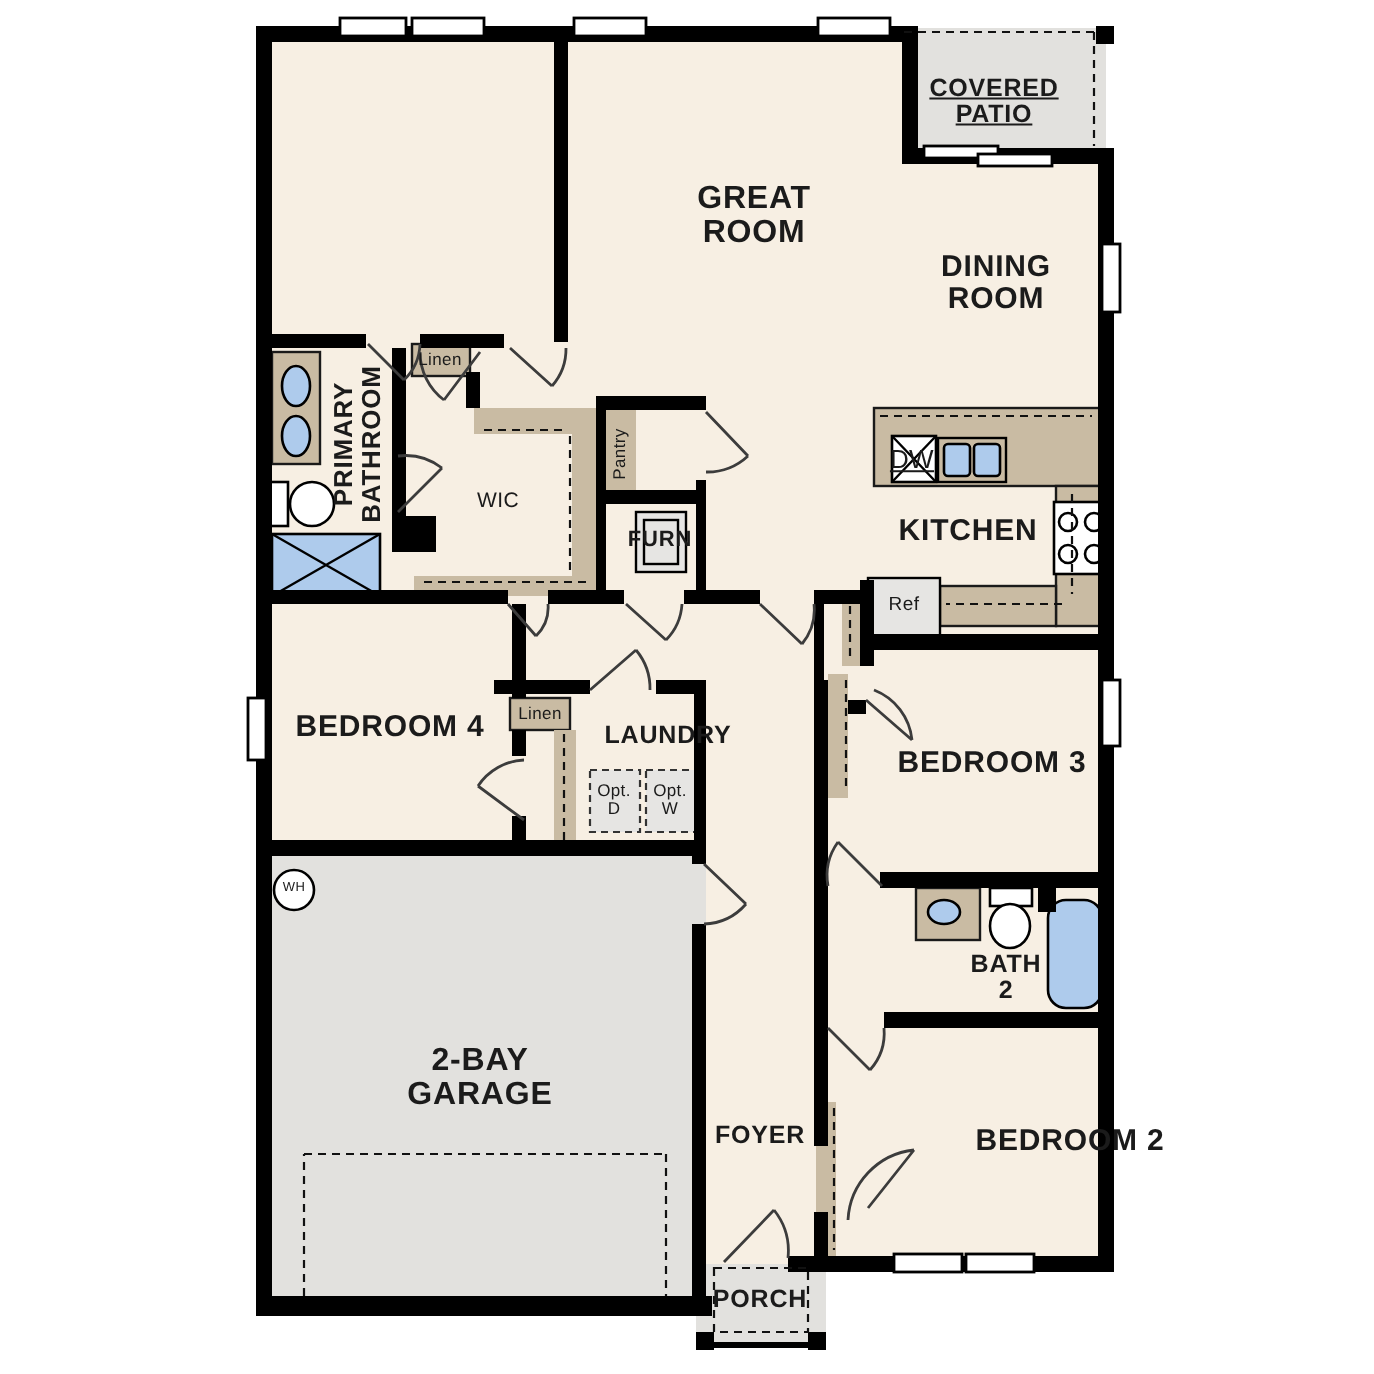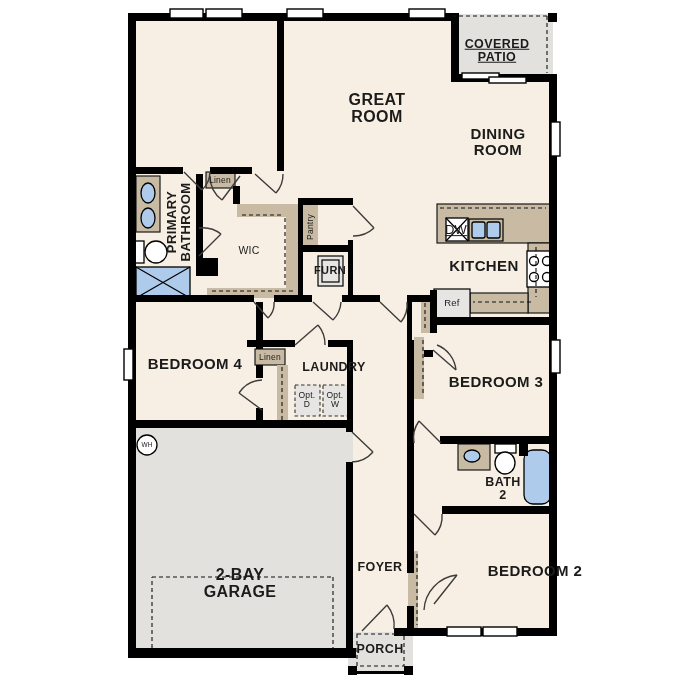--- a/index.html
+++ b/index.html
@@ -204,18 +204,18 @@
   <div class="lbl normal" style="left:270px;top:357px;font-size:8.5px;">Linen</div>
   <div class="lbl" style="left:322px;top:368px;font-size:12.5px;margin-left:12px;">LAUNDRY</div>
   <div class="lbl normal" style="left:307px;top:400px;font-size:8.5px;">Opt.
 D</div>
   <div class="lbl normal" style="left:335px;top:400px;font-size:8.5px;">Opt.
 W</div>
   <div class="lbl" style="left:496px;top:382px;font-size:15px;">BEDROOM 3</div>
   <div class="lbl" style="left:503px;top:489px;font-size:12.5px;">BATH
 2</div>
   <div class="lbl" style="left:496px;top:571px;font-size:15px;margin-left:39px;">BEDROOM 2</div>
-  <div class="lbl" style="left:240px;top:540px;font-size:16px;margin-top:44px;">2-BAY
+  <div class="lbl" style="left:240px;top:540px;font-size:16px;">2-BAY
 GARAGE</div>
   <div class="lbl" style="left:380px;top:568px;font-size:12.5px;">FOYER</div>
   <div class="lbl" style="left:380px;top:650px;font-size:12.5px;">PORCH</div>
   <div class="lbl normal" style="left:147px;top:445px;font-size:6.5px;">WH</div>
 </div>
 
 </body></html>

